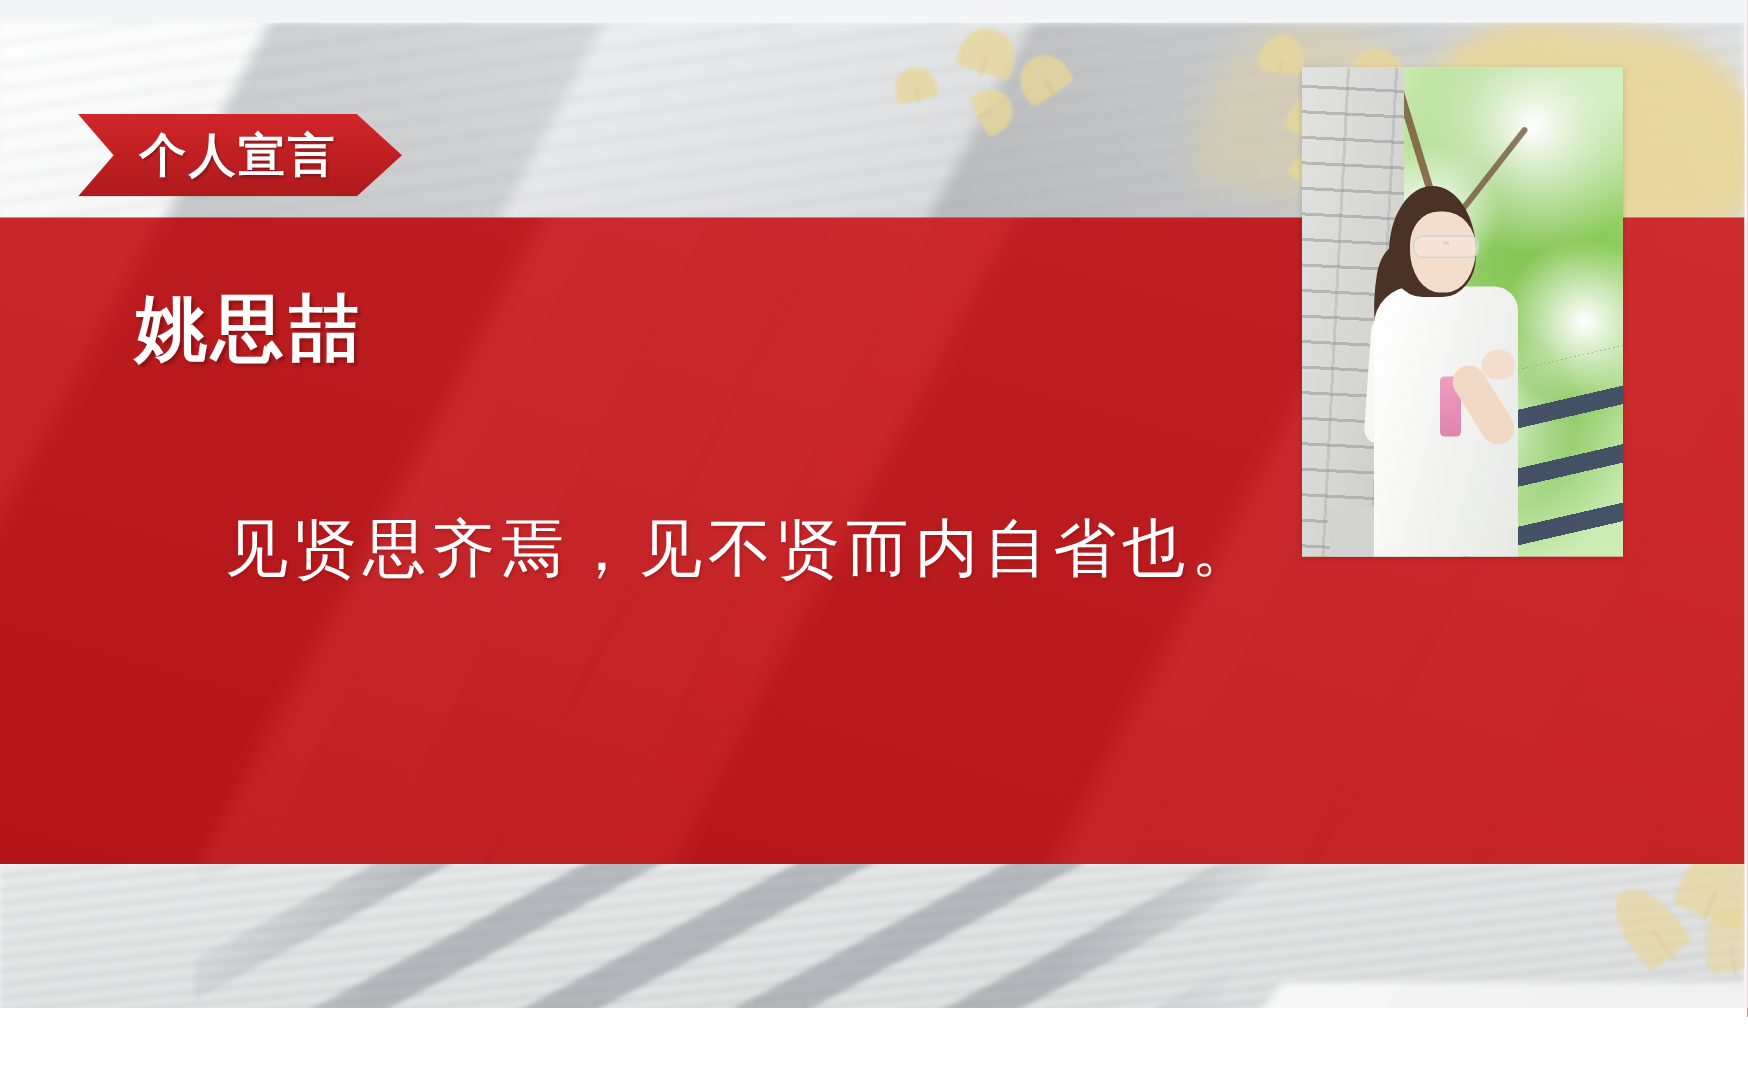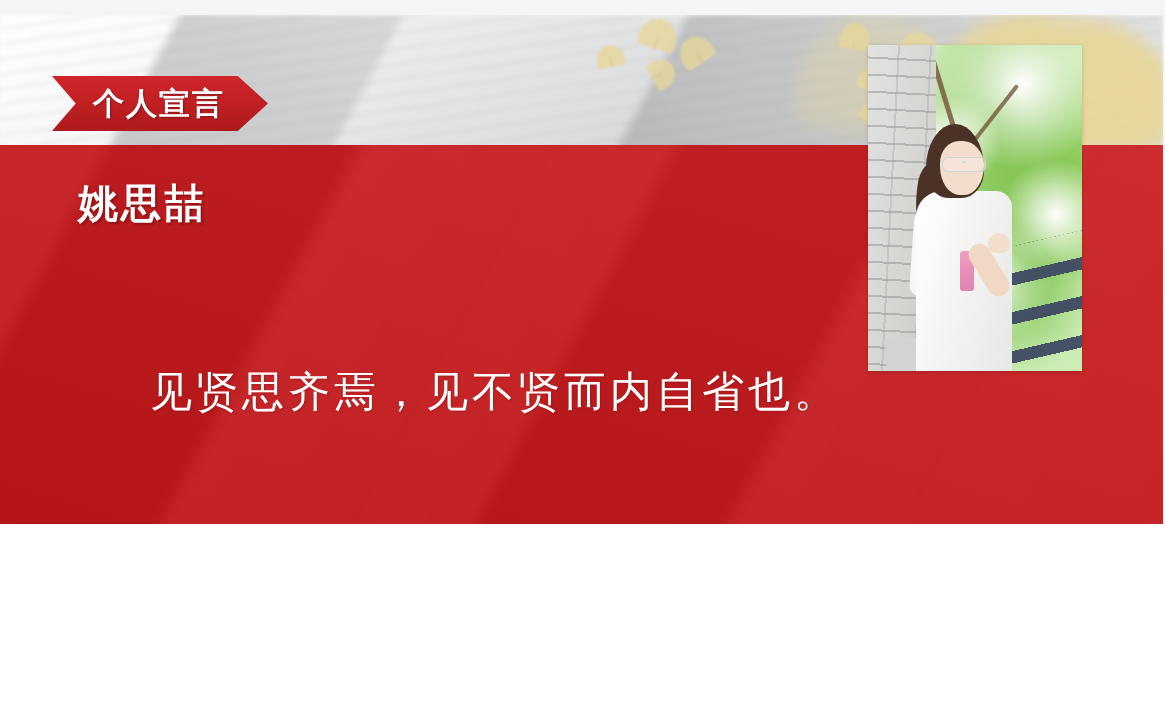--- a/index.html
+++ b/index.html
@@ -8,21 +8,21 @@
     padding: 0;
     background: #ffffff;
   }
   body {
     font-family: "DejaVu Sans", "Liberation Sans", sans-serif;
   }
 
   .stage {
     position: relative;
     width: 1165px;
-    height: 524px;
+    height: 672px;
     overflow: hidden;
     background: #f4f5f7;
   }
 
   
   .top-strip {
     position: absolute;
     left: 0; top: 0;
     width: 1165px; height: 15px;
     background: #f4f5f7;
@@ -224,26 +224,26 @@
 
   
   .name-block {
     position: absolute;
     left: 78px; top: 182px;
     z-index: 5;
   }
   .student-name {
     color: #ffffff;
     font-family: "DejaVu Serif", "Liberation Serif", serif;
-    font-size: 40px;
+    font-size: 48px;
     font-weight: 700;
     line-height: 1.05;
     letter-spacing: 3px;
     text-shadow: 2px 2px 2px rgba(90,10,10,.45);
-    margin: 0;
+    margin: 12px;
   }
   .student-class {
     color: #ffffff;
     font-family: "DejaVu Sans", "Liberation Sans", sans-serif;
     font-size: 23px;
     font-weight: 700;
     letter-spacing: 1px;
     margin: 8px 0 0 4px;
     text-shadow: 1px 2px 2px rgba(90,10,10,.45);
   }
@@ -254,21 +254,20 @@
     left: 150px; top: 338px;
     width: 700px;
     z-index: 5;
     color: #ffffff;
     font-family: "DejaVu Serif", "Liberation Serif", serif;
     font-size: 42px;
     font-weight: 400;
     letter-spacing: 4px;
     white-space: nowrap;
     text-shadow: 1px 1px 2px rgba(120,16,16,.35);
-    margin-top: 26px;
   }
 
   
   .portrait {
     position: absolute;
     left: 868px; top: 45px;
     width: 214px; height: 326px;
     z-index: 5;
     overflow: hidden;
     background: #f3f7ef;

